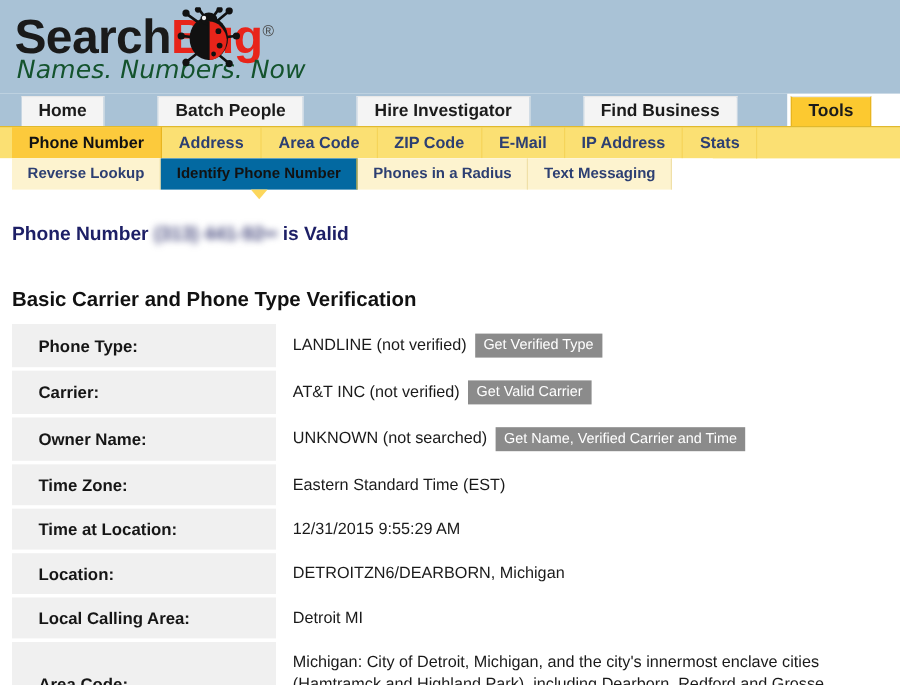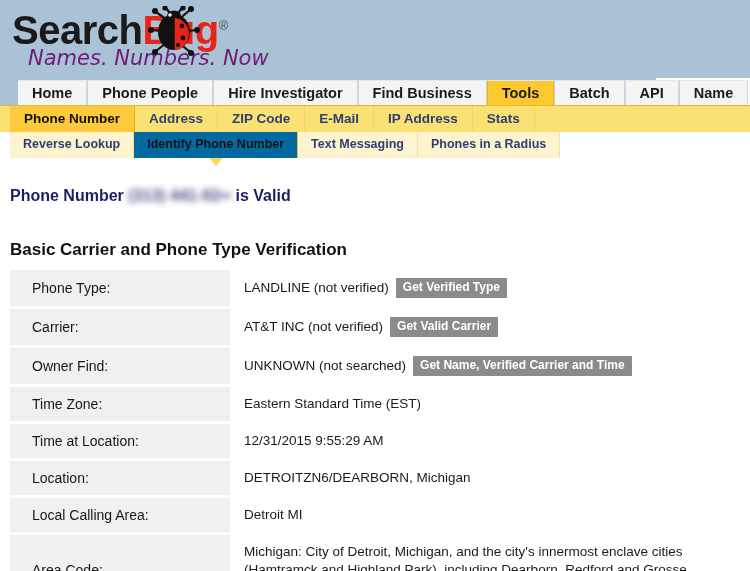--- a/index.html
+++ b/index.html
@@ -37,24 +37,24 @@
   .logo-search { color: #1a1a1a; }
   .logo-bug { color: #e8241a; }
   .logo-reg {
     font-size: 13px;
     vertical-align: super;
     color: #4a4a4a;
     font-weight: normal;
   }
   .logo-line2 {
     position: absolute;
-    left: 16px; top: 42px;
+    left: 2px; top: 42px;
     font-size: 21px;
     font-style: italic;
-    color: #701a75;
+    color: #14532d;
     font-family: "DejaVu Sans", sans-serif;
     white-space: nowrap;
   }
   
   .bug-icon {
     position: absolute;
     left: 130px;
     top: 2px;
     width: 60px;
     height: 52px;
@@ -63,20 +63,21 @@
 
   
   .nav1 {
     width: 656px;
     height: 27px;
     background: #a9c2d6;
     display: flex;
     align-items: flex-end;
     padding-left: 18px;
     position: relative;
+    gap: 44px;
   }
   .nav1 .tab {
     height: 25px;
     line-height: 25px;
     padding: 0 14px;
     font-size: 14.5px;
     font-weight: bold;
     color: #1b1b1b;
     background: #f4f4f4;
     border-left: 1px solid #c9d6e2;
@@ -191,21 +192,21 @@
     width: 730px;
     margin-left: 10px;
     border-collapse: separate;
     border-spacing: 0;
   }
   .info-table tr { height: 36px; }
   .info-table td.label {
     width: 220px;
     background: #f0f0f0;
     font-size: 14px;
-    font-weight: normal;
+    font-weight: bold;
     color: #161616;
     padding: 8px 10px 8px 22px;
     vertical-align: middle;
     border-bottom: 3px solid #ffffff;
     white-space: nowrap;
   }
   .info-table td.value {
     background: #ffffff;
     font-size: 13.5px;
     color: #1a1a1a;
@@ -215,21 +216,21 @@
     line-height: 18px;
   }
   .value-text { white-space: nowrap; }
   .value-text.wrap { white-space: normal; }
 
   .gray-btn {
     display: inline-block;
     background: #8b8b8b;
     color: #ffffff;
     font-size: 12px;
-    font-weight: bold;
+    font-weight: normal;
     padding: 2px 7px 3px 7px;
     margin-left: 7px;
     line-height: 15px;
     vertical-align: middle;
     white-space: nowrap;
     cursor: pointer;
     border: none;
     font-family: "Liberation Sans", sans-serif;
   }
 </style>
@@ -277,43 +278,44 @@
 
       <circle cx="28" cy="9" r="1.8" fill="#f2f2f2"></circle>
 
       <line x1="32" y1="12" x2="32" y2="44" stroke="#111" stroke-width="1.4"></line>
     </svg>
   </div>
 </div>
 
 <div class="nav1">
   <div class="tab first">Home</div>
-  <div class="tab">Phone People</div>
+  <div class="tab">Batch People</div>
   <div class="tab">Hire Investigator</div>
   <div class="tab">Find Business</div>
   <div class="tab active">Tools</div>
   <div class="tab">Batch</div>
   <div class="tab">API</div>
   <div class="tab">Name</div>
 </div>
 
 <div class="nav2">
   <div class="tab active">Phone Number</div>
   <div class="tab">Address</div>
+  <div class="tab">Area Code</div>
   <div class="tab">ZIP Code</div>
   <div class="tab">E-Mail</div>
   <div class="tab">IP Address</div>
   <div class="tab">Stats</div>
 </div>
 
 <div class="nav3">
   <div class="tab">Reverse Lookup</div>
   <div class="tab active">Identify Phone Number</div>
+  <div class="tab">Phones in a Radius</div>
   <div class="tab">Text Messaging</div>
-  <div class="tab">Phones in a Radius</div>
 </div>
 
 <div class="content">
 
   <h1 class="page-title">
     <span>Phone Number</span>
     <span class="redacted">(313) 441-92••</span>
     <span>is Valid</span>
   </h1>
 
@@ -327,21 +329,21 @@
           <span class="value-text">LANDLINE (not verified)</span><span class="gray-btn">Get Verified Type</span>
         </td>
       </tr>
       <tr>
         <td class="label">Carrier:</td>
         <td class="value">
           <span class="value-text">AT&amp;T INC (not verified)</span><span class="gray-btn">Get Valid Carrier</span>
         </td>
       </tr>
       <tr>
-        <td class="label">Owner Find:</td>
+        <td class="label">Owner Name:</td>
         <td class="value">
           <span class="value-text">UNKNOWN (not searched)</span><span class="gray-btn">Get Name, Verified Carrier and Time</span>
         </td>
       </tr>
       <tr>
         <td class="label">Time Zone:</td>
         <td class="value">
           <span class="value-text">Eastern Standard Time (EST)</span>
         </td>
       </tr>

